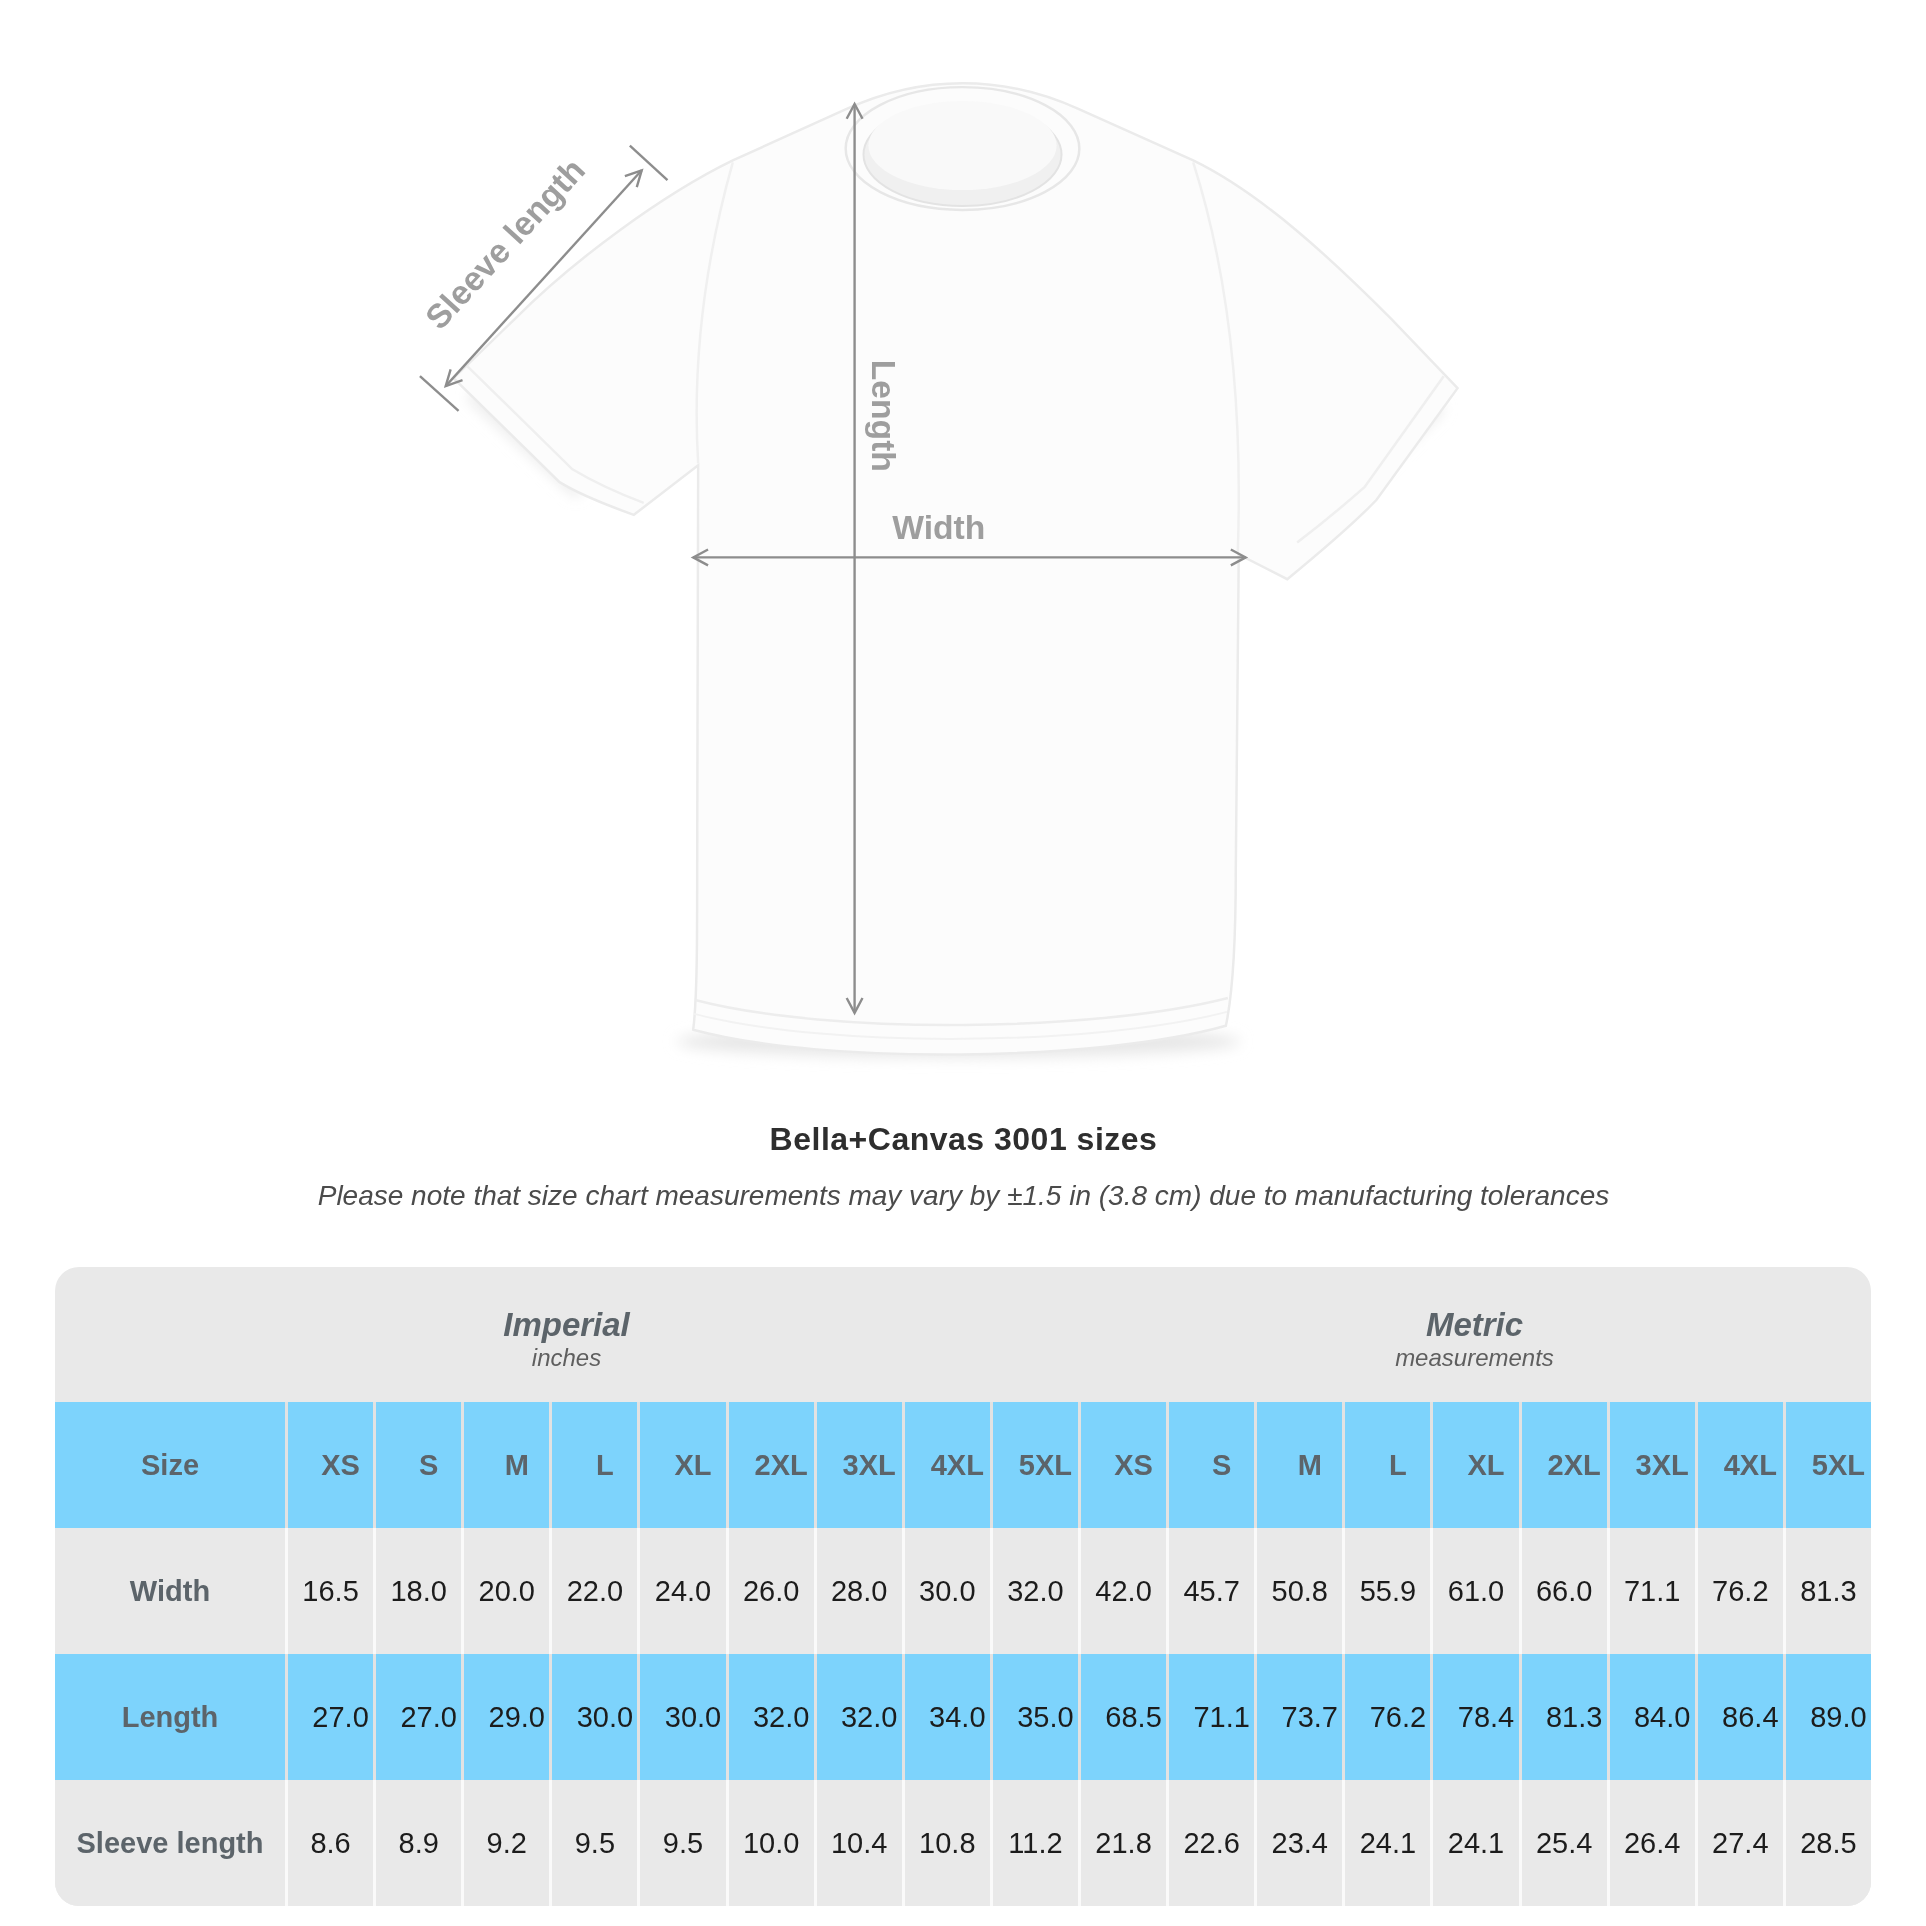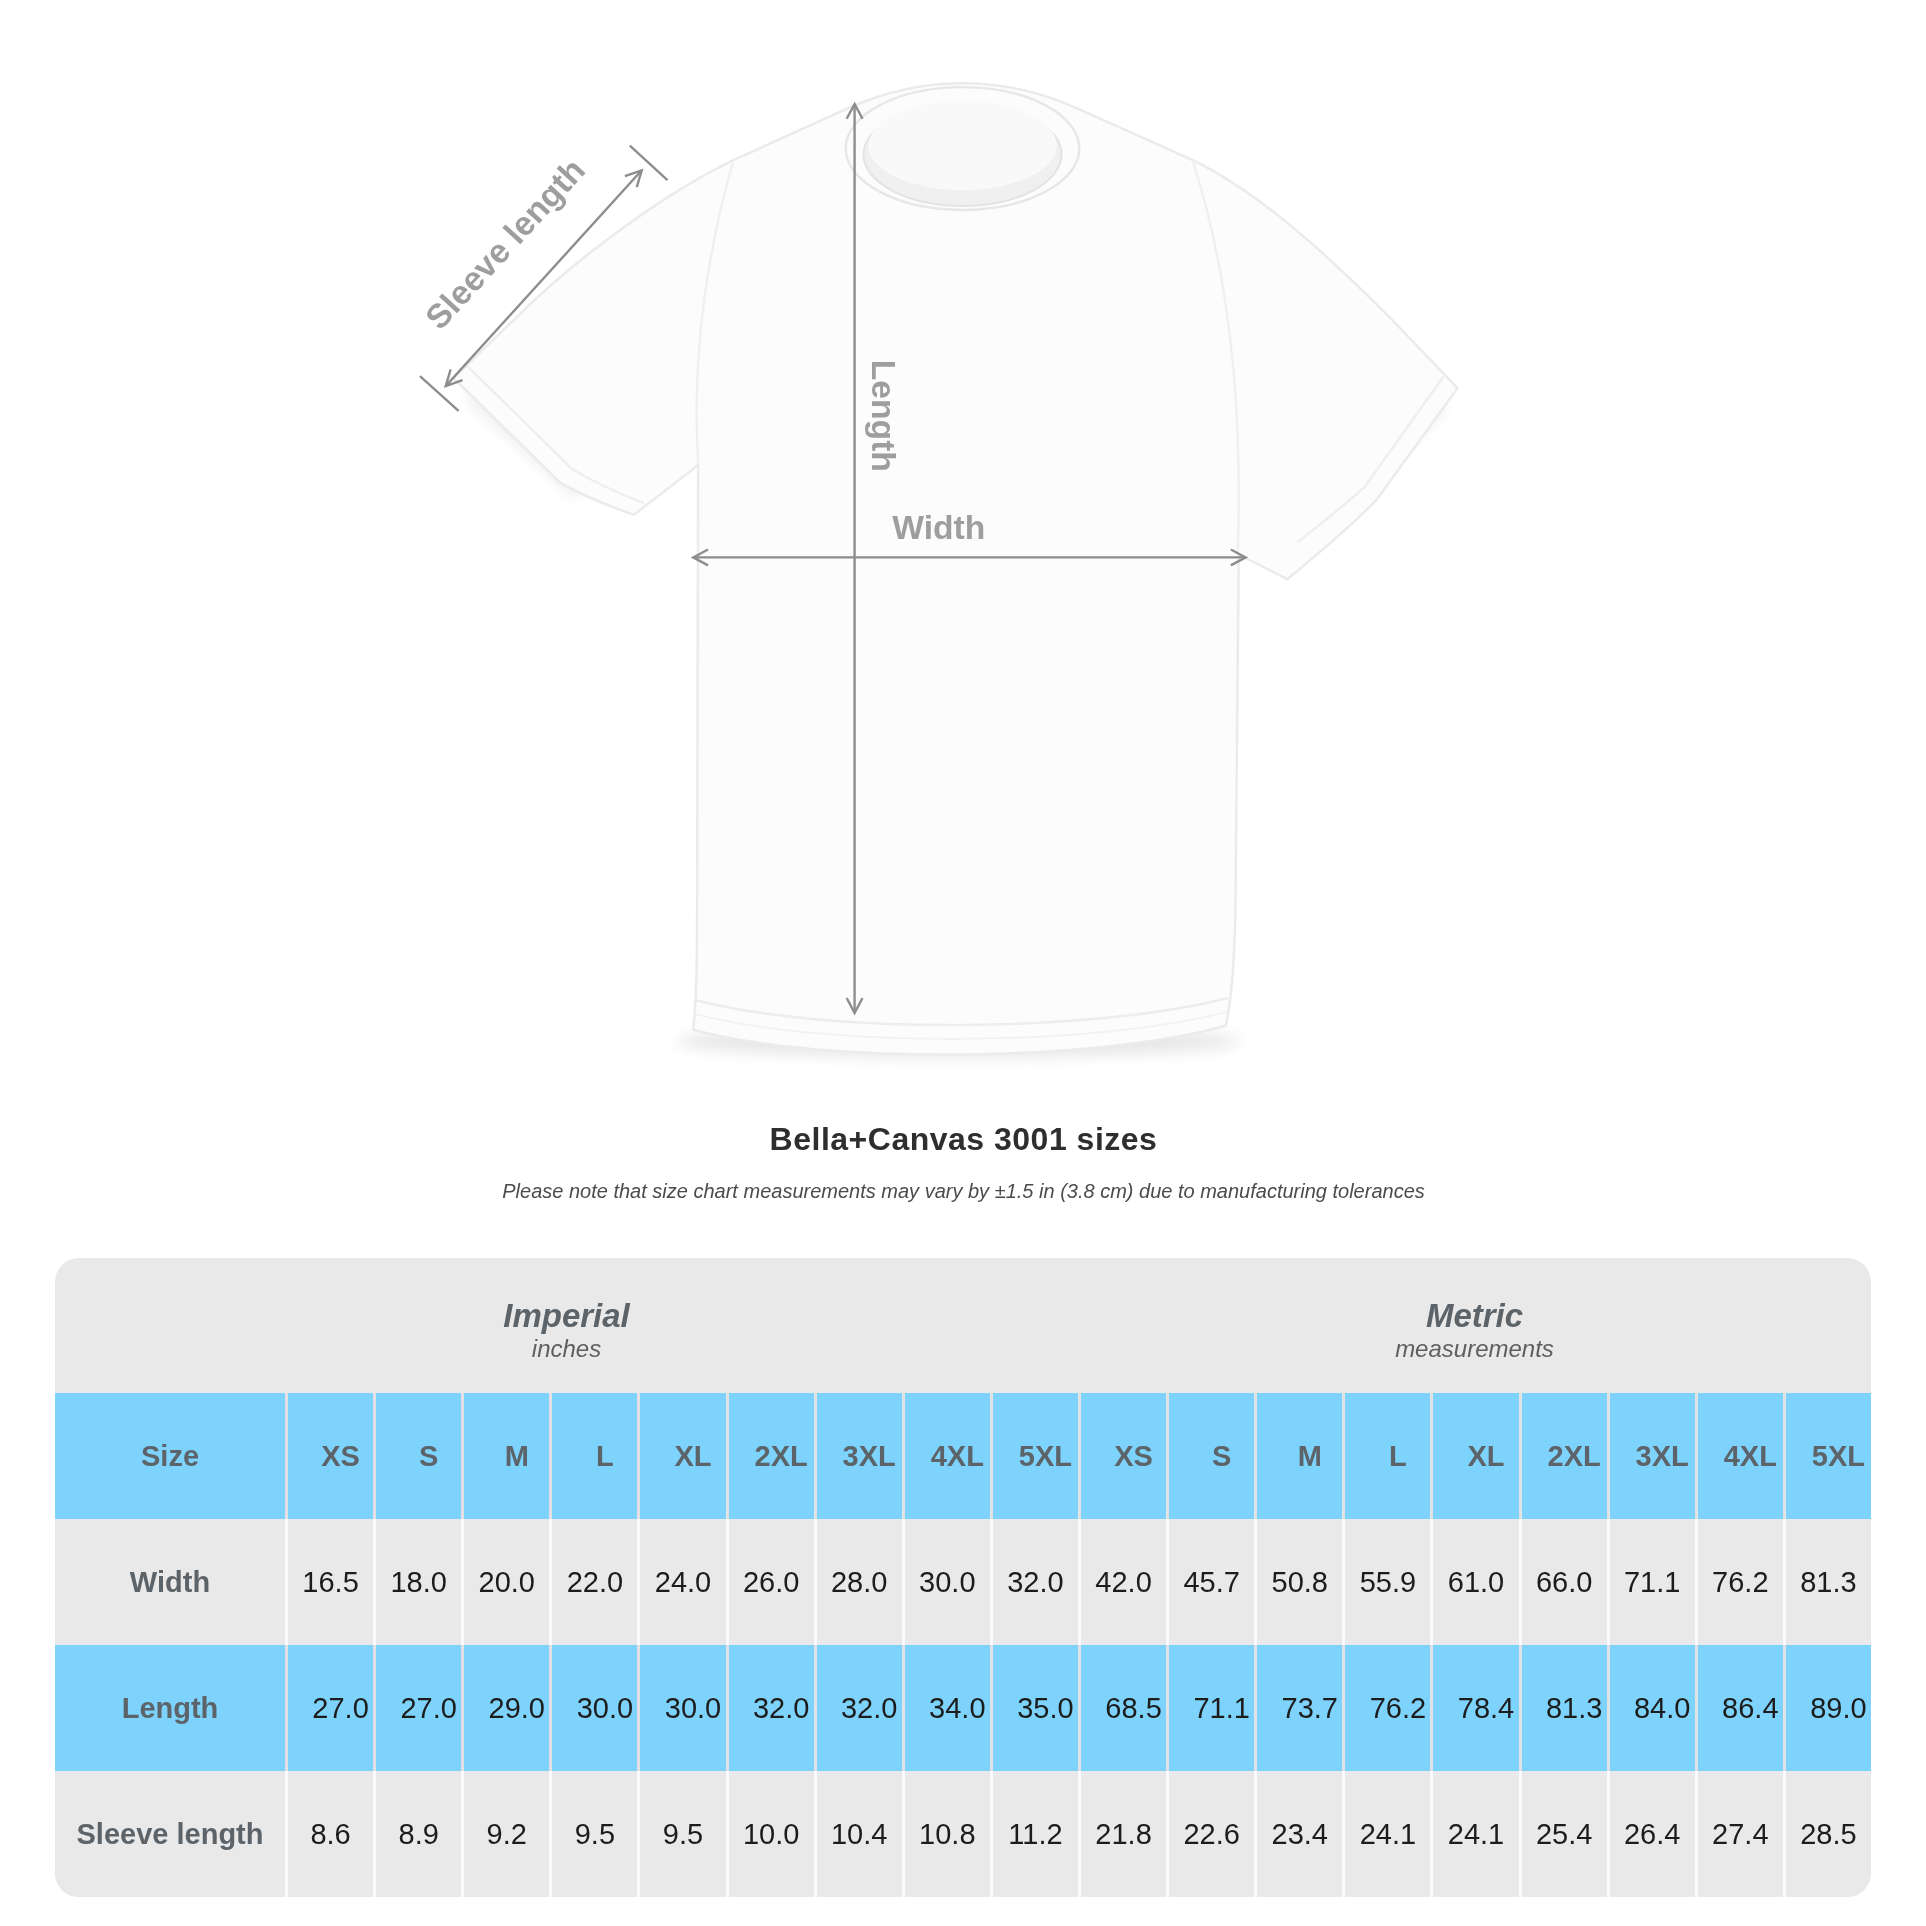--- a/index.html
+++ b/index.html
@@ -18,21 +18,21 @@
     margin-top: 22px;
     text-align: center;
     font-size: 32px;
     font-weight: bold;
     color: #2e2e2e;
     letter-spacing: 0.5px;
   }
   .page-subtitle {
     margin-top: 22px;
     text-align: center;
-    font-size: 20px;
+    font-size: 28px;
     font-style: italic;
     color: #4b4b4b;
   }
 
   
   .card {
     margin: 55px 55px 0 55px;
     width: 1816px;
     background: #e9e9e9;
     border-radius: 24px;

